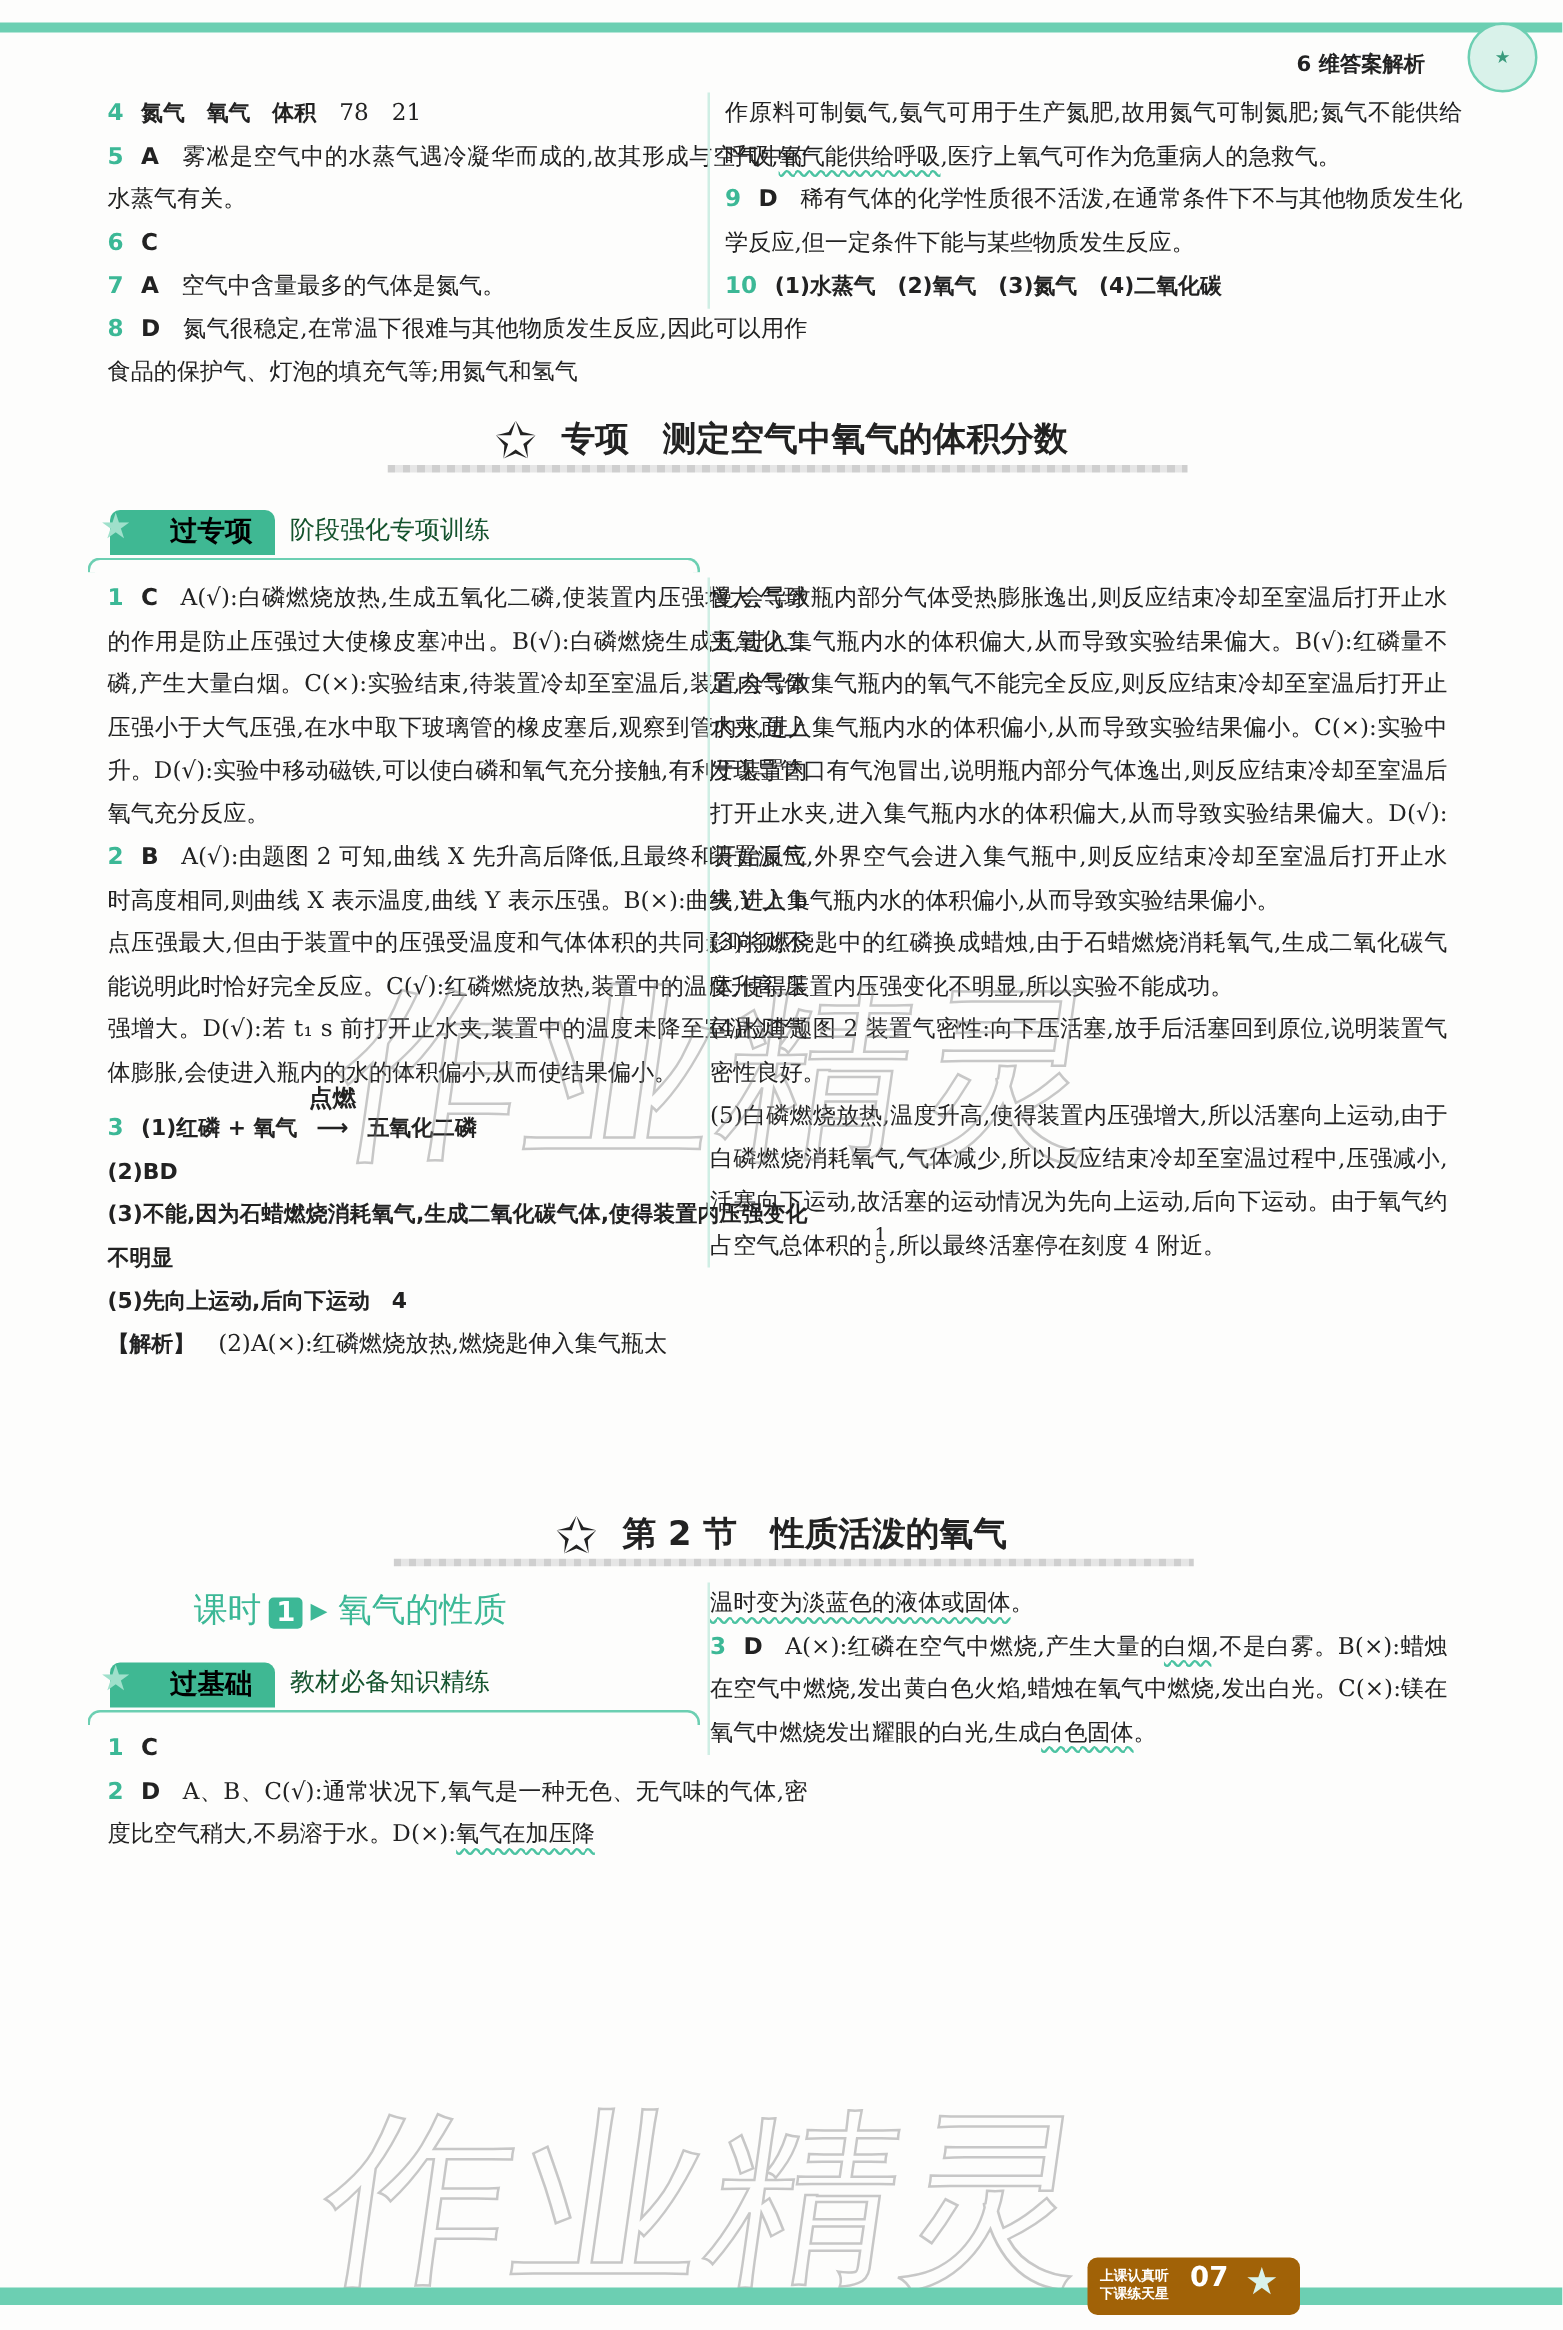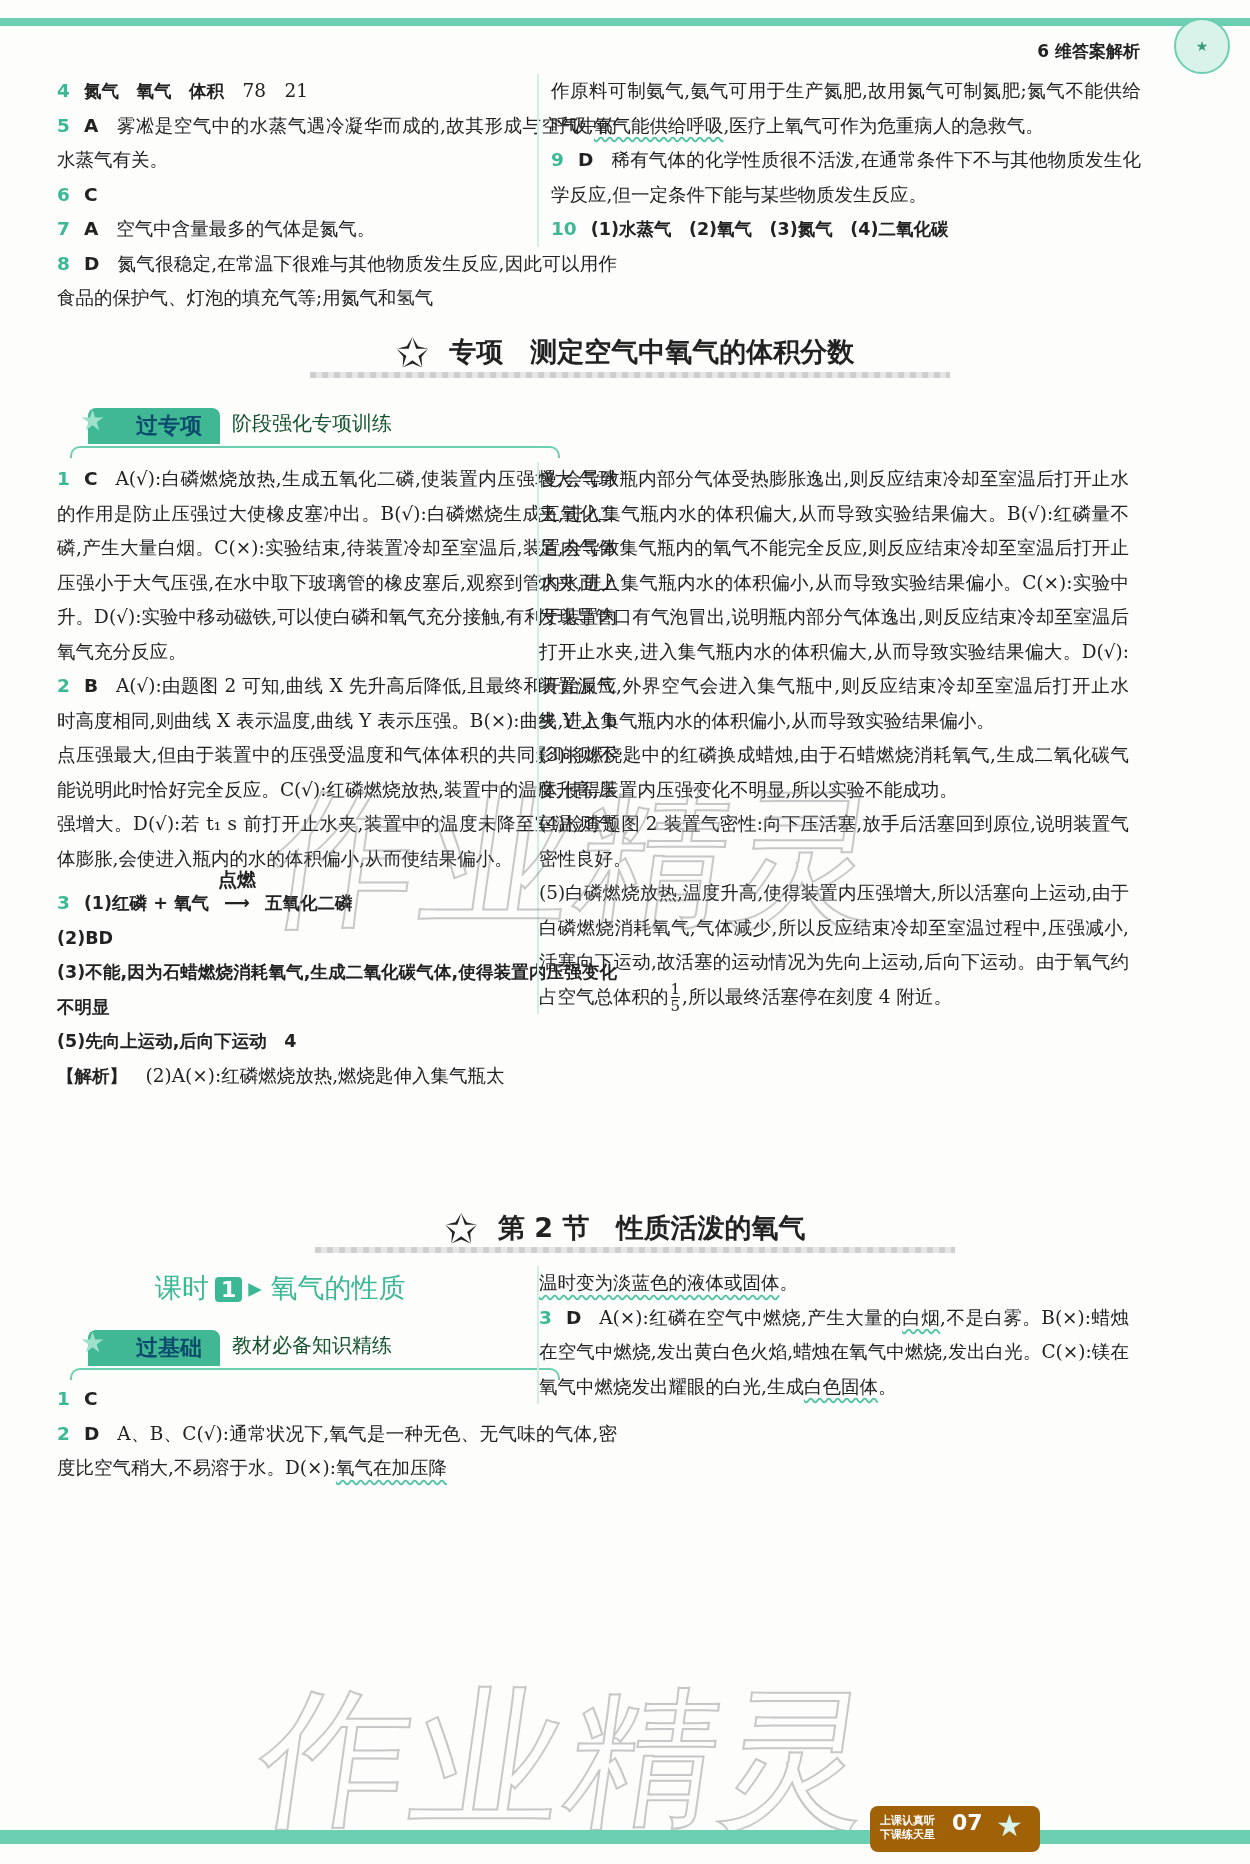--- a/index.html
+++ b/index.html
@@ -3,33 +3,33 @@
 <meta charset="utf-8">
 <style>
   html, body { margin:0; padding:0; }
   body {
     width:1250px; height:1864px; background:#fdfdfc; position:relative; overflow:hidden;
     font-family:"DejaVu Serif", "Liberation Serif", serif; color:#222;
   }
   .topbar { position:absolute; left:0; top:18px; width:1250px; height:8px; background:#6ccfb2; }
   .header-title { position:absolute; right:110px; top:40px; font-family:"DejaVu Sans", sans-serif; font-size:17px; font-weight:bold; color:#222; }
   .mascot-top { position:absolute; right:20px; top:18px; width:52px; height:52px; border-radius:50%; background:#d9f2ea; border:2px solid #6ccfb2; display:flex; align-items:center; justify-content:center; font-size:14px; color:#3a9b7d; font-family:"DejaVu Sans", sans-serif; font-weight:bold; }
-  .col { position:absolute; width:560px; font-size:18.5px; line-height:34.5px; }
+  .col { position:absolute; width:560px; font-size:18.5px; line-height:34.5px;margin-left:29px; }
   .col.left { left:57px; }
   .col.right { left:537px; width:590px; border-left:2px solid #cfeee4; padding-left:0; }
   .q { margin:0; text-align:justify; }
   .num { color:#3cb896; font-family:"DejaVu Sans", sans-serif; font-weight:bold; margin-right:14px; }
   .ans { font-family:"DejaVu Sans", sans-serif; font-weight:bold; margin-right:18px; }
   .bold { font-family:"DejaVu Sans", sans-serif; font-weight:bold; font-size:17.5px; }
   .wavy { text-decoration:underline wavy #4cc3a2; text-underline-offset:5px; }
   .section-title { position:absolute; left:0; width:1250px; text-align:center; font-family:"DejaVu Sans", sans-serif; font-weight:bold; font-size:27px; color:#222; }
   .section-title .star { display:inline-block; font-size:40px; vertical-align:middle; margin-right:20px; color:#222; }
   .section-rule { position:absolute; height:6px; background:repeating-linear-gradient(90deg,#cfcfcf 0 6px,#e6e6e6 6px 12px); }
   .banner { position:absolute; left:70px; width:490px; height:50px; }
-  .banner .tab { position:absolute; left:18px; top:4px; height:36px; padding:0 18px 0 48px; background:#3fb893; color:#0c4a6e; font-family:"DejaVu Sans", sans-serif; font-weight:bold; font-size:22px; line-height:36px; border-radius:8px 8px 0 0; }
+  .banner .tab { position:absolute; left:18px; top:4px; height:36px; padding:0 18px 0 48px; background:#3fb893; color:#000000; font-family:"DejaVu Sans", sans-serif; font-weight:bold; font-size:22px; line-height:36px; border-radius:8px 8px 0 0; }
   .banner .sub { position:absolute; left:162px; top:6px; font-family:"DejaVu Sans", sans-serif; font-size:20px; color:#14532d; }
   .banner .line { position:absolute; left:0; right:0; top:42px; height:10px; border-top:2px solid #6ccfb2; border-left:2px solid #6ccfb2; border-right:2px solid #6ccfb2; border-radius:10px 10px 0 0; }
   .banner .mascot { position:absolute; left:10px; top:0; font-size:28px; color:#9fe0cb; }
   .lesson-title { position:absolute; left:155px; top:1270px; font-family:"DejaVu Sans", sans-serif; font-size:27px; color:#3cb896; }
   .lesson-title .badge { display:inline-block; background:#3cb896; color:#fff; font-weight:bold; border-radius:4px; padding:0 6px; margin:0 6px; font-size:22px; }
   .footer-bar { position:absolute; left:0; top:1830px; width:1250px; height:14px; background:#6ccfb2; }
   .footer-tab { position:absolute; left:870px; top:1806px; width:170px; height:46px; background:#a16207; border-radius:8px; color:#fff; font-family:"DejaVu Sans", sans-serif; }
   .footer-tab .slogan { position:absolute; left:10px; top:8px; font-size:11px; line-height:14px; font-weight:bold; }
   .footer-tab .page { position:absolute; left:82px; top:4px; font-size:22px; font-weight:bold; }
   .footer-tab .mascot { position:absolute; left:126px; top:2px; font-size:30px; color:#d9f2ea; }

